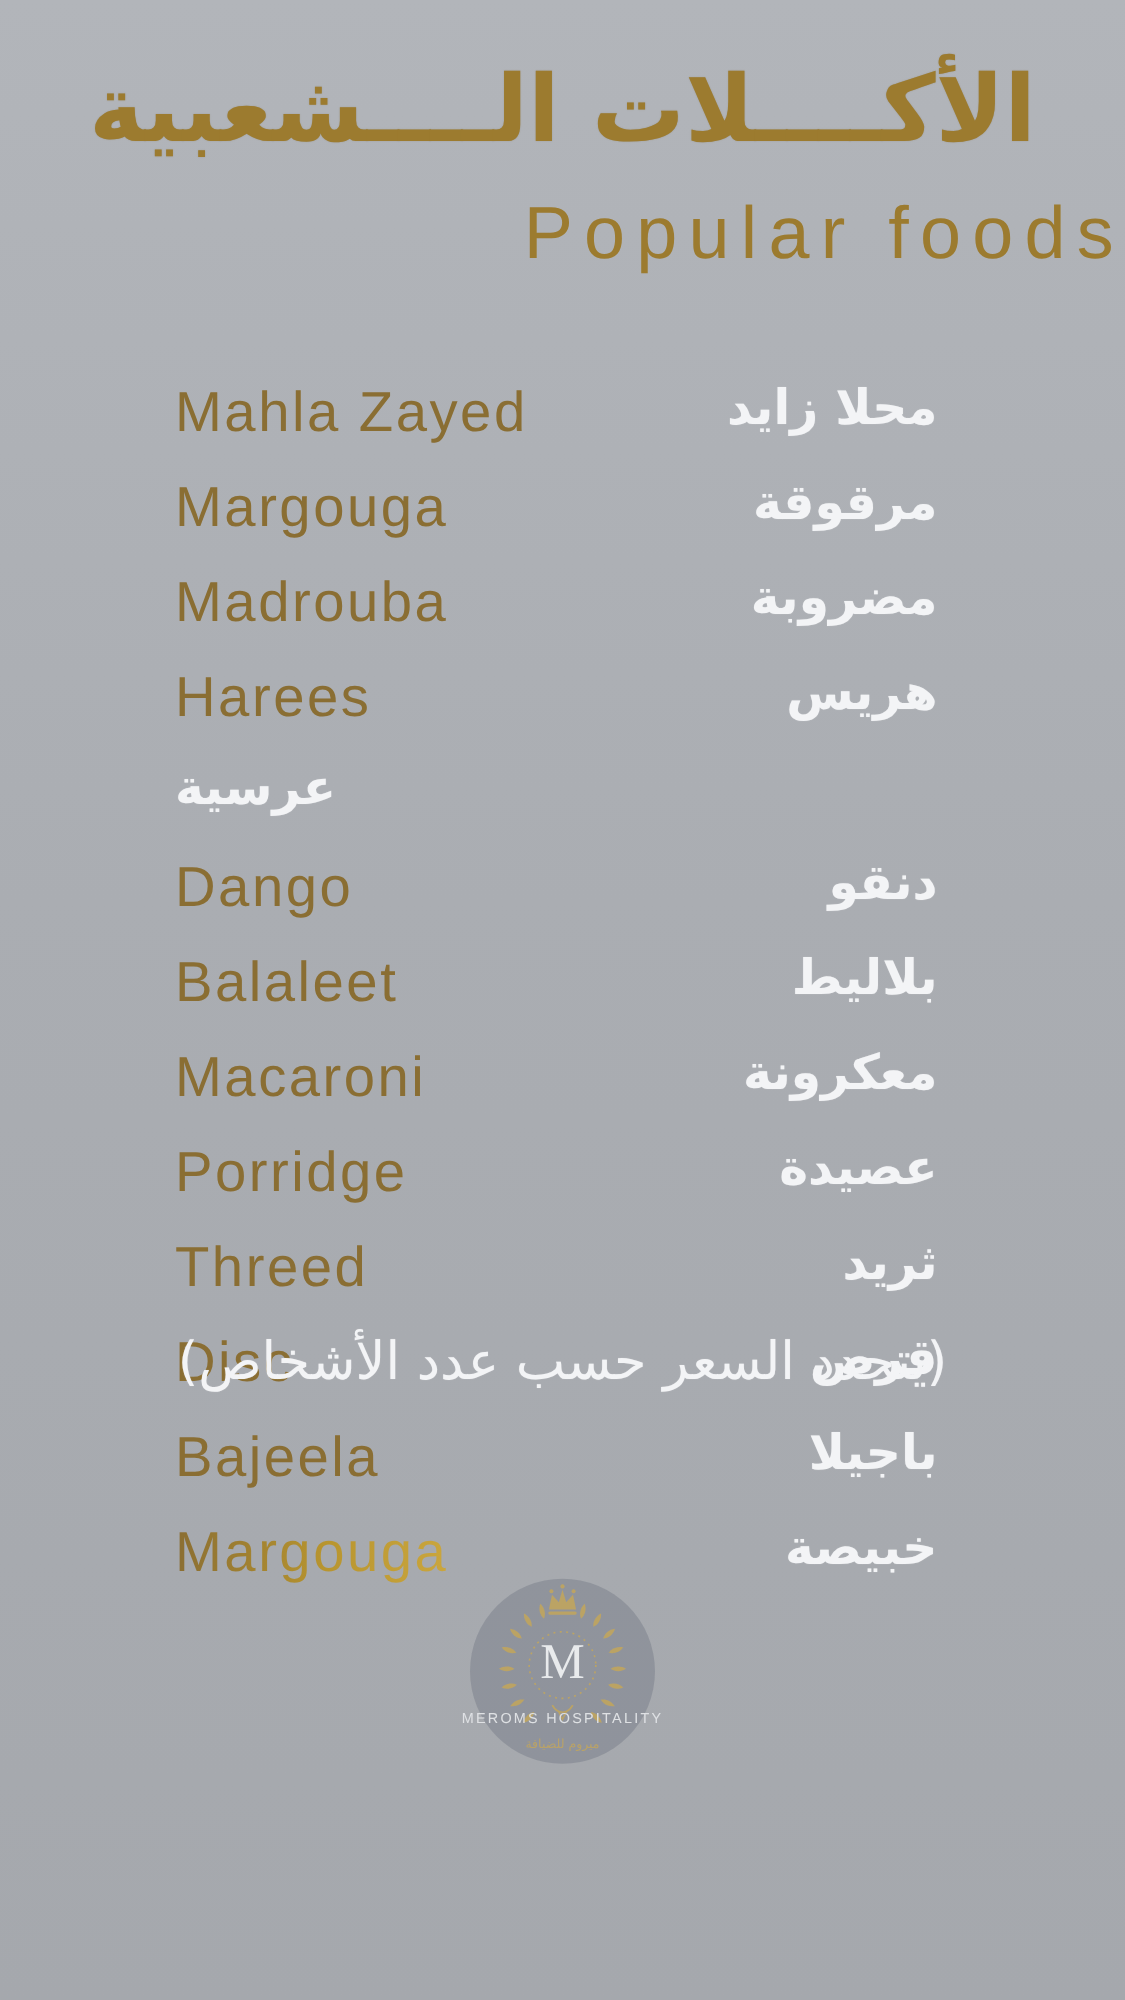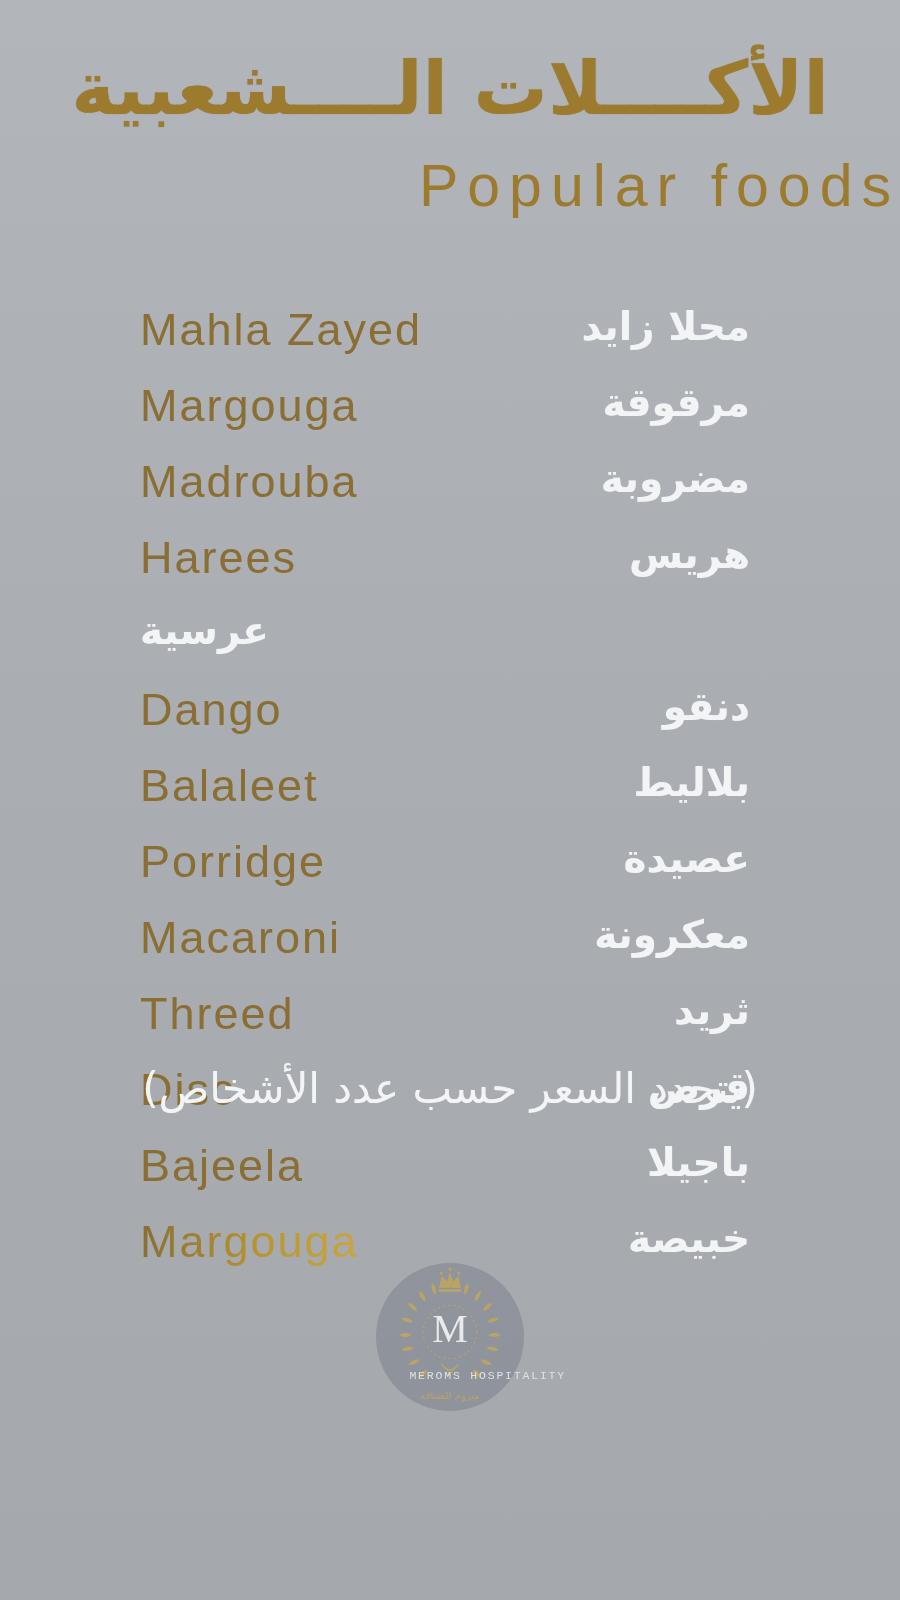--- a/index.html
+++ b/index.html
@@ -71,22 +71,22 @@
     position:absolute;left:26px;top:0;width:148px;height:148px;border-radius:50%;
     background:rgba(86,94,108,.30);
   }
   .logo .crest{position:absolute;left:26px;top:0;width:148px;height:148px;color:var(--logo-gold);opacity:.85;}
   .logo-m{
     position:absolute;left:26px;top:46px;width:148px;text-align:center;
     font-family:"Liberation Serif","DejaVu Serif",serif;
     font-size:40px;line-height:40px;color:#eef0f2;
   }
   .logo-name{
-    position:absolute;left:16px;top:106px;width:100%;text-align:right;
-    font-family:Liberation Mono, monospace;
+    position:absolute;left:0;top:106px;width:100%;text-align:center;
+    font-family:Liberation Sans, sans-serif;
     font-size:11.5px;letter-spacing:1.8px;color:#e4e6e9;white-space:nowrap;
   }
   .logo-sub{
     position:absolute;left:0;top:127px;width:100%;text-align:center;direction:rtl;
     font-family:"DejaVu Sans",sans-serif;
     font-size:10px;letter-spacing:1px;color:var(--logo-gold);
     filter:blur(.4px);opacity:.8;
   }
 </style>
 </head>
@@ -126,27 +126,27 @@
       <span class="en">Dango</span>
       <span class="ar">دنقو</span>
     </div>
 
     <div class="row">
       <span class="en">Balaleet</span>
       <span class="ar">بلاليط</span>
     </div>
 
     <div class="row">
+      <span class="en">Macaroni</span>
+      <span class="ar">معكرونة</span>
+    </div>
+
+    <div class="row">
       <span class="en">Porridge</span>
       <span class="ar">عصيدة</span>
-    </div>
-
-    <div class="row">
-      <span class="en">Macaroni</span>
-      <span class="ar">معكرونة</span>
     </div>
 
     <div class="row">
       <span class="en">Threed</span>
       <span class="ar">ثريد</span>
     </div>
 
     <div class="row">
       <span class="en">Disc</span>
       <span class="ar">قرص</span>

